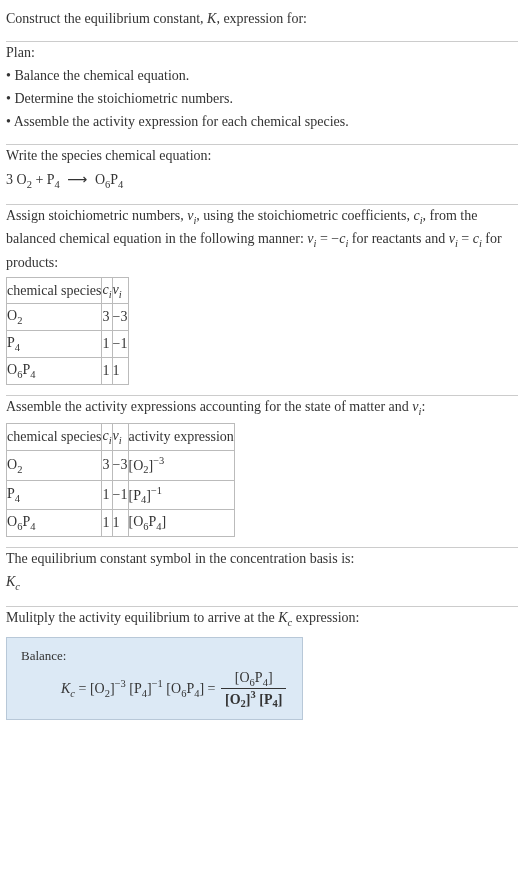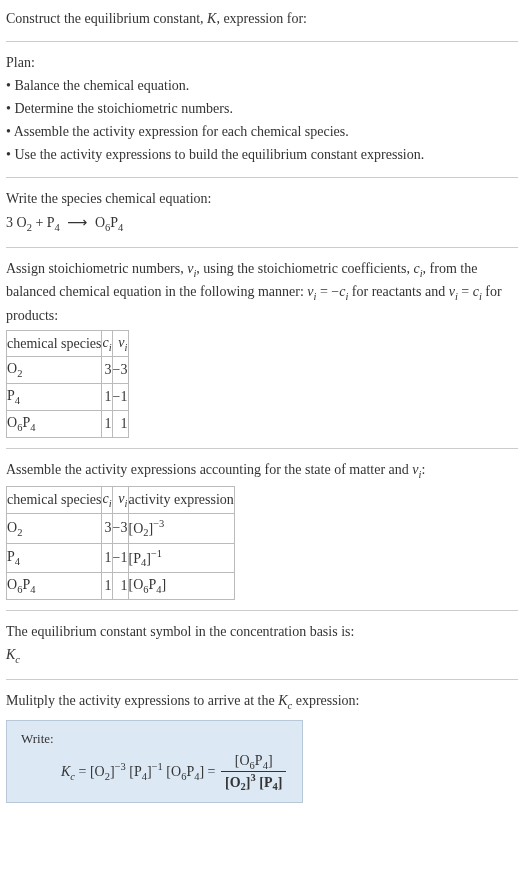--- a/index.html
+++ b/index.html
@@ -11,21 +11,20 @@
       font-family: Georgia, 'Times New Roman', serif;
       font-size: 14px;
       color: #333;
       background: #fff;
       width: 524px;
       padding: 8px 6px;
     }
     .section {
       border-bottom: 1px solid #ccc;
       padding-bottom: 10px;
-      margin-bottom: 10px;
     }
     .section:last-of-type {
       border-bottom: none;
     }
     .line {
       line-height: 1.5;
       margin-bottom: 2px;
     }
     .equation {
       line-height: 1.6;
@@ -54,21 +53,21 @@
       border: 1px solid #bbb;
       padding: 4px 0;
       text-align: left;
       font-family: Georgia, serif;
     }
     th {
       font-weight: normal;
       background: #fff;
     }
     td.center, th.center {
-      text-align: right;
+      text-align: left;
     }
     .answer-box {
       background: #dce9f5;
       border: 1px solid #b8c8d8;
       padding: 10px 14px;
       display: inline-block;
       margin-top: 4px;
     }
     .answer-label {
       font-size: 13px;
@@ -105,21 +104,20 @@
   <div class="line">
     <span>Construct the equilibrium constant, </span><span class="italic">K</span><span>, expression for:</span>
   </div>
 </div>
 
 <div class="section">
   <div class="line">Plan:</div>
   <div class="line bullet">• Balance the chemical equation.</div>
   <div class="line bullet">• Determine the stoichiometric numbers.</div>
   <div class="line bullet">• Assemble the activity expression for each chemical species.</div>
-  <div class="line bullet">• Use the activity expressions to build the equilibrium constant expression.</div>
 </div>
 
 <div class="section">
   <div class="line">Write the species chemical equation:</div>
   <div class="equation">
     <span>3 </span><span><span>O</span><sub>2</sub></span><span> + </span><span><span>P</span><sub>4</sub></span>
     <span class="arrow">⟶</span>
     <span><span>O</span><sub>6</sub><span>P</span><sub>4</sub></span>
   </div>
 </div>
@@ -190,21 +188,21 @@
 
 <div class="section">
   <div class="line">The equilibrium constant symbol in the concentration basis is:</div>
   <div class="line">
     <span class="italic">K</span><sub class="italic">c</sub>
   </div>
 </div>
 
 <div class="section">
   <div class="line">
-    <span>Mulitply the activity expressions to arrive at the </span><span class="italic">K</span><sub class="italic">c</sub><span> expression:</span>
+    <span>Mulitply the activity equilibrium to arrive at the </span><span class="italic">K</span><sub class="italic">c</sub><span> expression:</span>
   </div>
   <div class="answer-box">
-    <div class="answer-label">Write:</div>
+    <div class="answer-label">Balance:</div>
     <div class="indent">
       <span class="italic">K</span><sub class="italic">c</sub><span> = </span><span>[O</span><sub>2</sub><span>]</span><sup>−3</sup><span> </span><span>[P</span><sub>4</sub><span>]</span><sup>−1</sup><span> </span><span>[O</span><sub>6</sub><span>P</span><sub>4</sub><span>]</span><span> = </span><span class="fraction"><span class="num"><span>[O</span><sub>6</sub><span>P</span><sub>4</sub><span>]</span></span><span class="den"><span>[O</span><sub>2</sub><span>]</span><sup>3</sup><span> [P</span><sub>4</sub><span>]</span></span></span>
     </div>
   </div>
 </div>
 
 </body></html>

